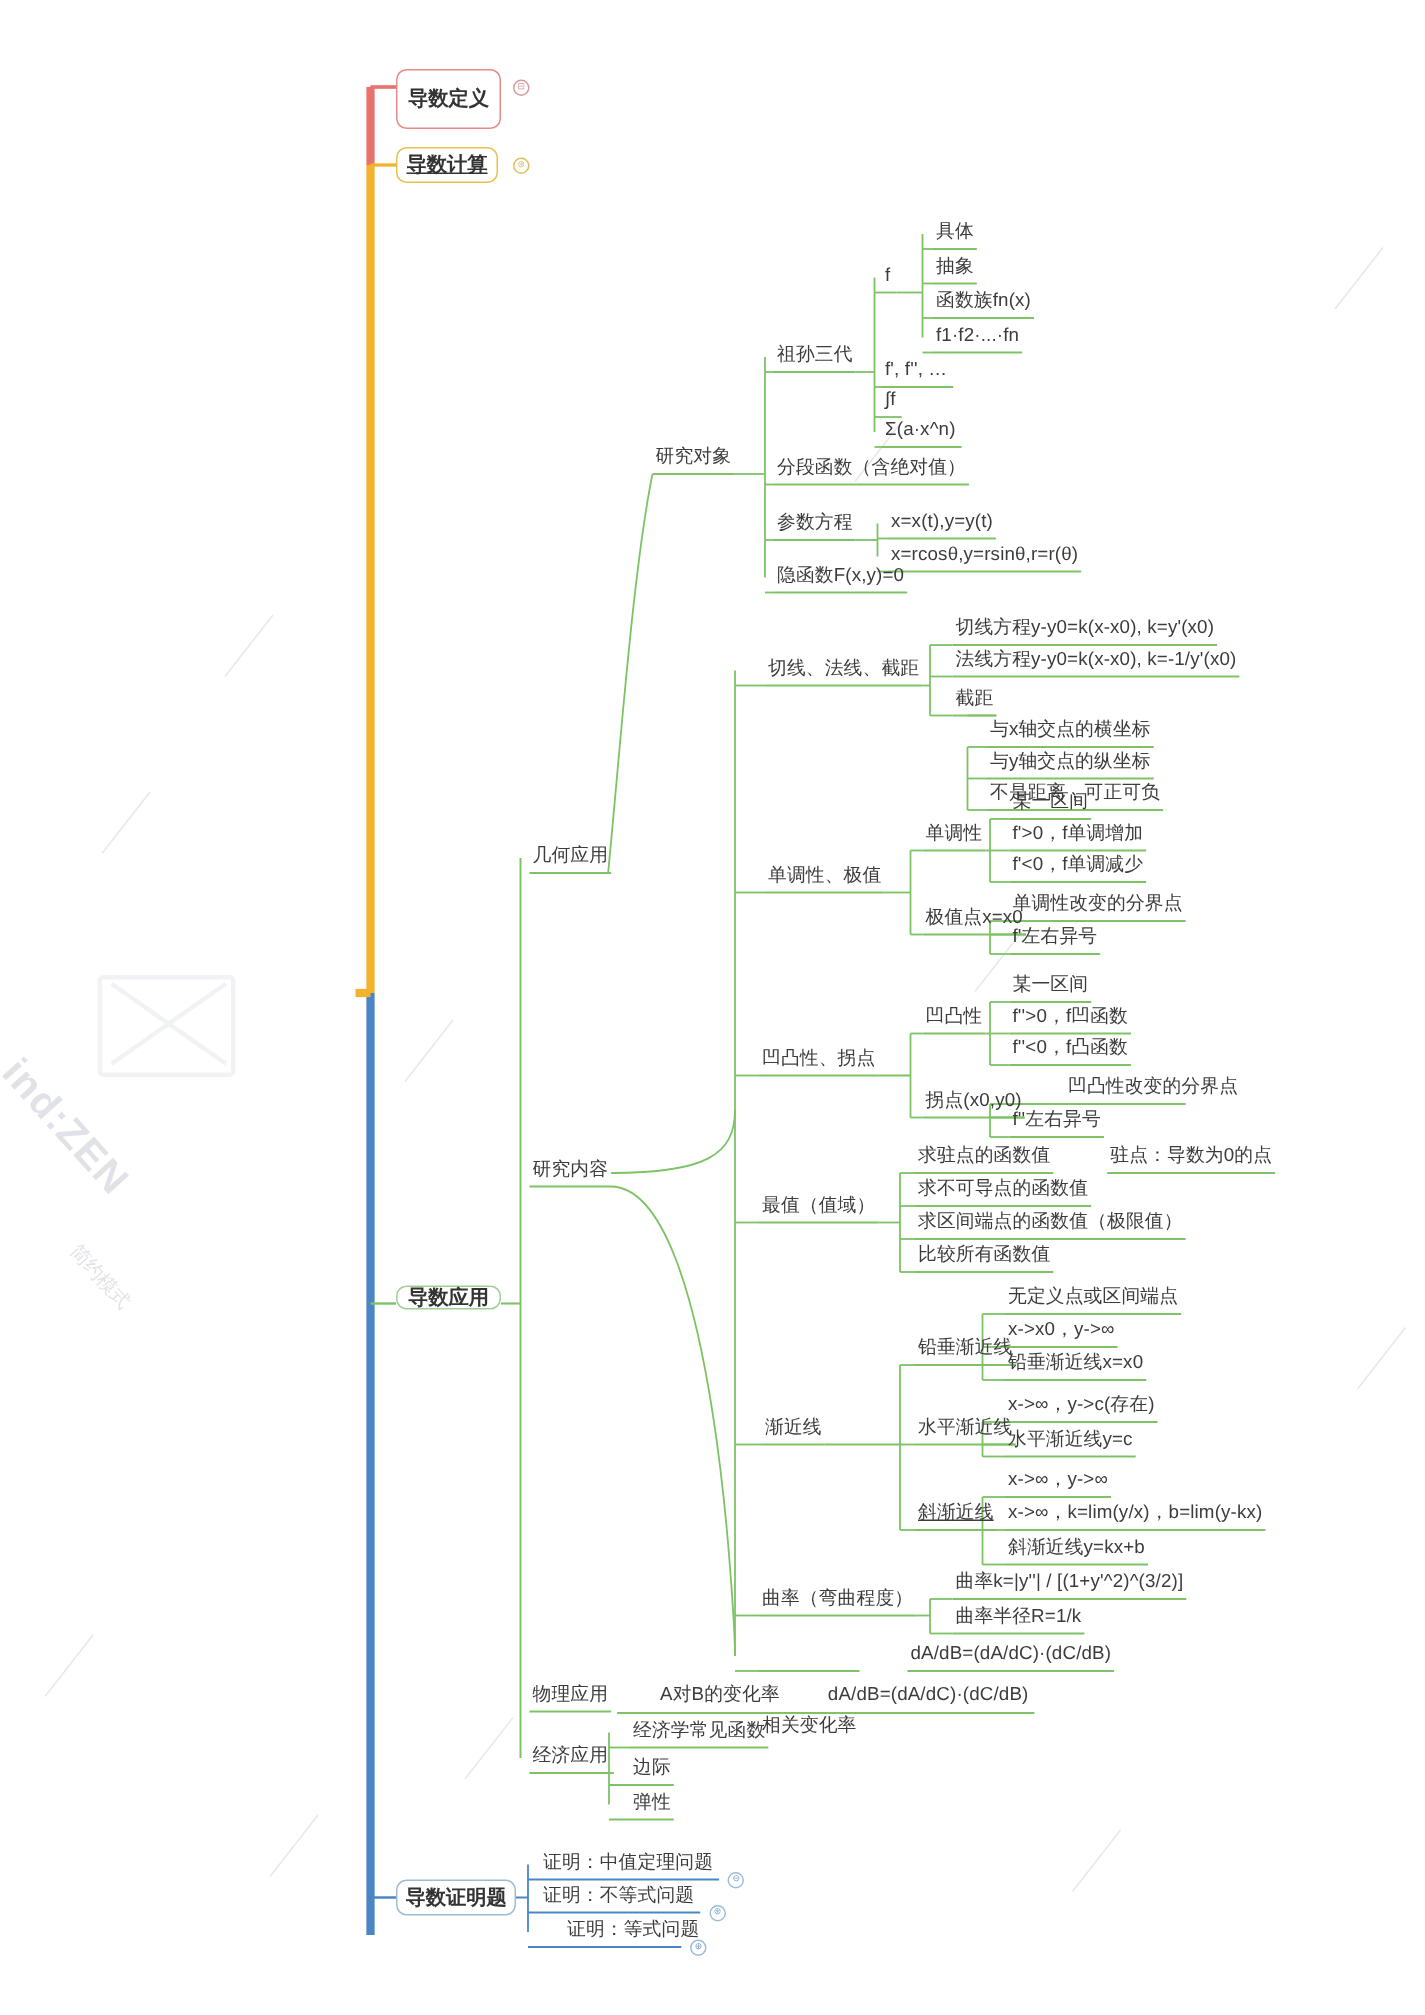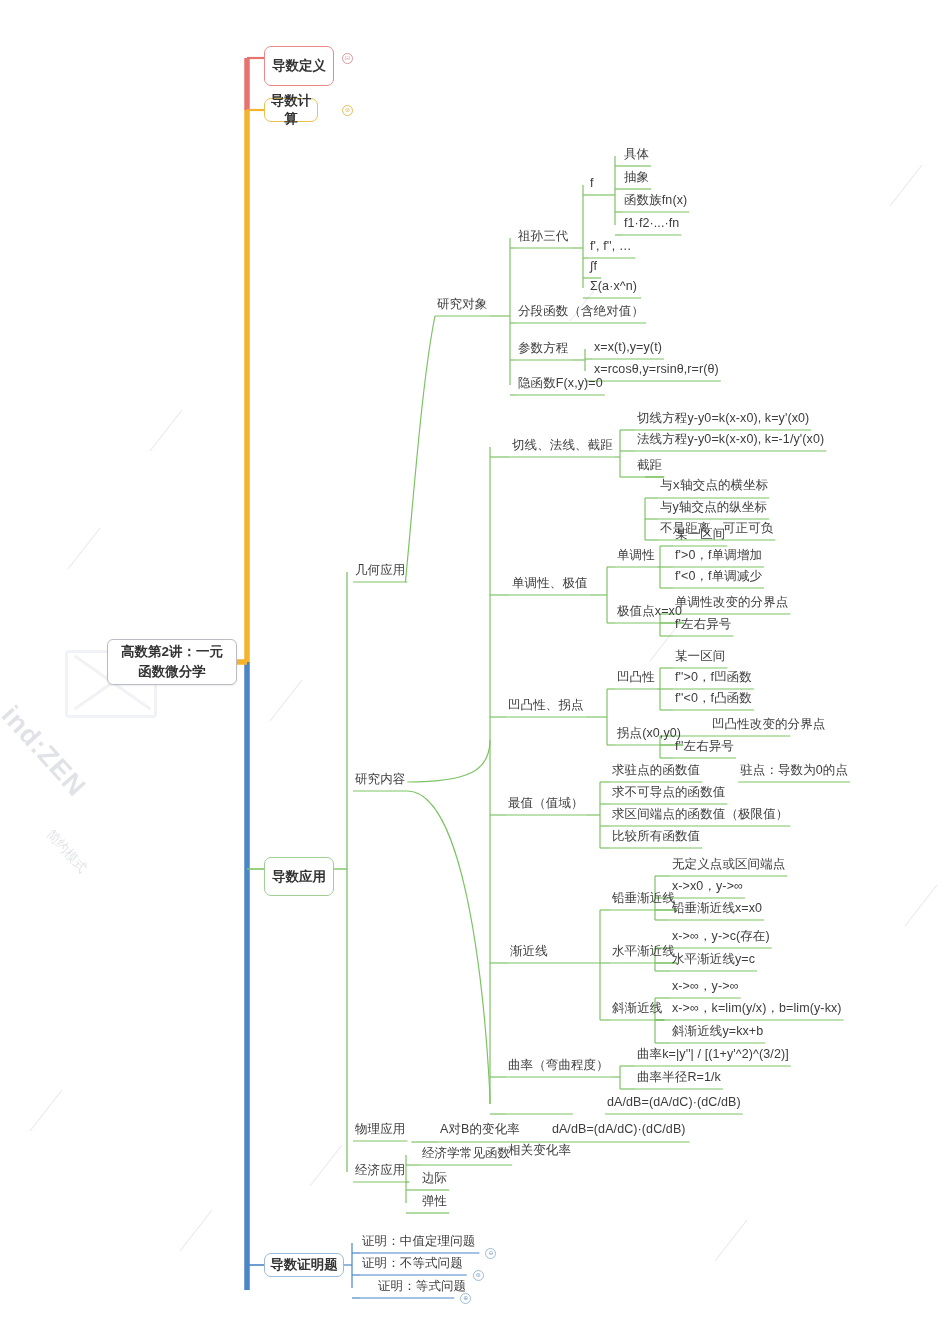--- a/index.html
+++ b/index.html
@@ -279,53 +279,50 @@
       <path d="M 352 1243 L 352 1288" fill="none" stroke="#4a86c5" stroke-width="1.2"></path>
       <line x1="344" y1="1265" x2="352" y2="1265" stroke="#4a86c5" stroke-width="1.2" stroke-linecap="butt"></line>
       <line x1="360" y1="1253" x2="479.40625" y2="1253" stroke="#4a86c5" stroke-width="1.2" stroke-linecap="butt"></line>
       <line x1="352" y1="1253" x2="360" y2="1253" stroke="#4a86c5" stroke-width="1.2" stroke-linecap="butt"></line>
       <line x1="360" y1="1275" x2="466.8125" y2="1275" stroke="#4a86c5" stroke-width="1.2" stroke-linecap="butt"></line>
       <line x1="352" y1="1275" x2="360" y2="1275" stroke="#4a86c5" stroke-width="1.2" stroke-linecap="butt"></line>
       <line x1="360" y1="1298" x2="454.203125" y2="1298" stroke="#4a86c5" stroke-width="1.2" stroke-linecap="butt"></line>
       <line x1="352" y1="1298" x2="360" y2="1298" stroke="#4a86c5" stroke-width="1.2" stroke-linecap="butt"></line>
     </svg>
 
-  <div class="boxnode root" id="root-node" style="left:107px;top:639px;width:130px;height:46px;">
-    <span id="root-label">高数第2讲：一元<br>函数微分学</span>
-  </div>
 
   <div class="boxnode red" id="bx-b1" style="left:264px;top:46px;width:70px;height:40px;">
     <span>导数定义</span>
   </div>
   <div class="badge" style="left:342px;top:53px;">⊟</div>
 
-  <div class="boxnode yellow" id="bx-b2" style="left:264px;top:98px;width:54px;height:24px;">
+  <div class="boxnode yellow" id="bx-b2" style="left:264px;top:98px;width:68px;height:24px;text-decoration:underline;">
     <span>导数计算</span>
   </div>
   <div class="badge yellow" style="left:342px;top:105px;">⊛</div>
 
-  <div class="boxnode green" id="bx-b3" style="left:264px;top:857px;width:70px;height:39px;">
+  <div class="boxnode green" id="bx-b3" style="left:264px;top:857px;width:70px;height:16px;">
     <span>导数应用</span>
   </div>
 
   <div class="boxnode blue" id="bx-b4" style="left:264px;top:1253px;width:80px;height:24px;">
     <span>导数证明题</span>
   </div>
 
   <div id="leaf-layer">
       <div class="node leaf" style="left: 355px; top: 563px;">几何应用</div>
       <div class="node leaf" style="left: 355px; top: 772px;">研究内容</div>
       <div class="node leaf" style="left: 355px; top: 1122px;">物理应用</div>
       <div class="node leaf" style="left: 355px; top: 1163px;">经济应用</div>
       <div class="node leaf" style="left: 437px; top: 297px;">研究对象</div>
       <div class="node leaf" style="left: 512px; top: 438px; text-align: center;">切线、法线、截距</div>
       <div class="node leaf" style="left: 637px; top: 411px;">切线方程y-y0=k(x-x0), k=y'(x0)</div>
       <div class="node leaf" style="left: 637px; top: 432px;">法线方程y-y0=k(x-x0), k=-1/y'(x0)</div>
       <div class="node leaf" style="left: 637px; top: 458px;">截距</div>
-      <div class="node leaf" style="left: 660px; top: 479px; font-family: Liberation Mono, monospace;">与x轴交点的横坐标</div>
+      <div class="node leaf" style="left: 660px; top: 479px;">与x轴交点的横坐标</div>
       <div class="node leaf" style="left: 660px; top: 500px;">与y轴交点的纵坐标</div>
       <div class="node leaf" style="left: 660px; top: 521px;">不是距离，可正可负</div>
       <div class="node leaf" style="left: 512px; top: 576px;">单调性、极值</div>
       <div class="node leaf" style="left: 617px; top: 548px;">单调性</div>
       <div class="node leaf" style="left: 675px; top: 527px;">某一区间</div>
       <div class="node leaf" style="left: 675px; top: 548px;">f'&gt;0，f单调增加</div>
       <div class="node leaf" style="left: 675px; top: 569px;">f'&lt;0，f单调减少</div>
       <div class="node leaf" style="left: 617px; top: 604px;">极值点x=x0</div>
       <div class="node leaf" style="left: 675px; top: 595px;">单调性改变的分界点</div>
       <div class="node leaf" style="left: 675px; top: 617px;">f'左右异号</div>
@@ -344,21 +341,21 @@
       <div class="node leaf" style="left: 612px; top: 807px;">求区间端点的函数值（极限值）</div>
       <div class="node leaf" style="left: 612px; top: 829px;">比较所有函数值</div>
       <div class="node leaf" style="left: 510px; top: 944px;">渐近线</div>
       <div class="node leaf" style="left: 612px; top: 891px;">铅垂渐近线</div>
       <div class="node leaf" style="left: 672px; top: 857px;">无定义点或区间端点</div>
       <div class="node leaf" style="left: 672px; top: 879px;">x-&gt;x0，y-&gt;∞</div>
       <div class="node leaf" style="left: 672px; top: 901px;">铅垂渐近线x=x0</div>
       <div class="node leaf" style="left: 612px; top: 944px;">水平渐近线</div>
       <div class="node leaf" style="left: 672px; top: 929px;">x-&gt;∞，y-&gt;c(存在)</div>
       <div class="node leaf" style="left: 672px; top: 952px;">水平渐近线y=c</div>
-      <div class="node leaf" style="left: 612px; top: 1001px;">斜渐近线</div>
+      <div class="node leaf" style="left: 612px; top: 1001px; text-decoration: underline;">斜渐近线</div>
       <div class="node leaf" style="left: 672px; top: 979px;">x-&gt;∞，y-&gt;∞</div>
       <div class="node leaf" style="left: 672px; top: 1001px;">x-&gt;∞，k=lim(y/x)，b=lim(y-kx)</div>
       <div class="node leaf" style="left: 672px; top: 1024px;">斜渐近线y=kx+b</div>
       <div class="node leaf" style="left: 508px; top: 1058px;">曲率（弯曲程度）</div>
       <div class="node leaf" style="left: 637px; top: 1047px;">曲率k=|y''| / [(1+y'^2)^(3/2)]</div>
       <div class="node leaf" style="left: 637px; top: 1070px;">曲率半径R=1/k</div>
       <div class="node leaf" style="left: 508px; top: 1095px; margin-top: 48px;">相关变化率</div>
       <div class="node leaf" style="left: 607px; top: 1095px;">dA/dB=(dA/dC)·(dC/dB)</div>
       <div class="node leaf" style="left: 518px; top: 229px;">祖孙三代</div>
       <div class="node leaf" style="left: 590px; top: 176px;">f</div>

